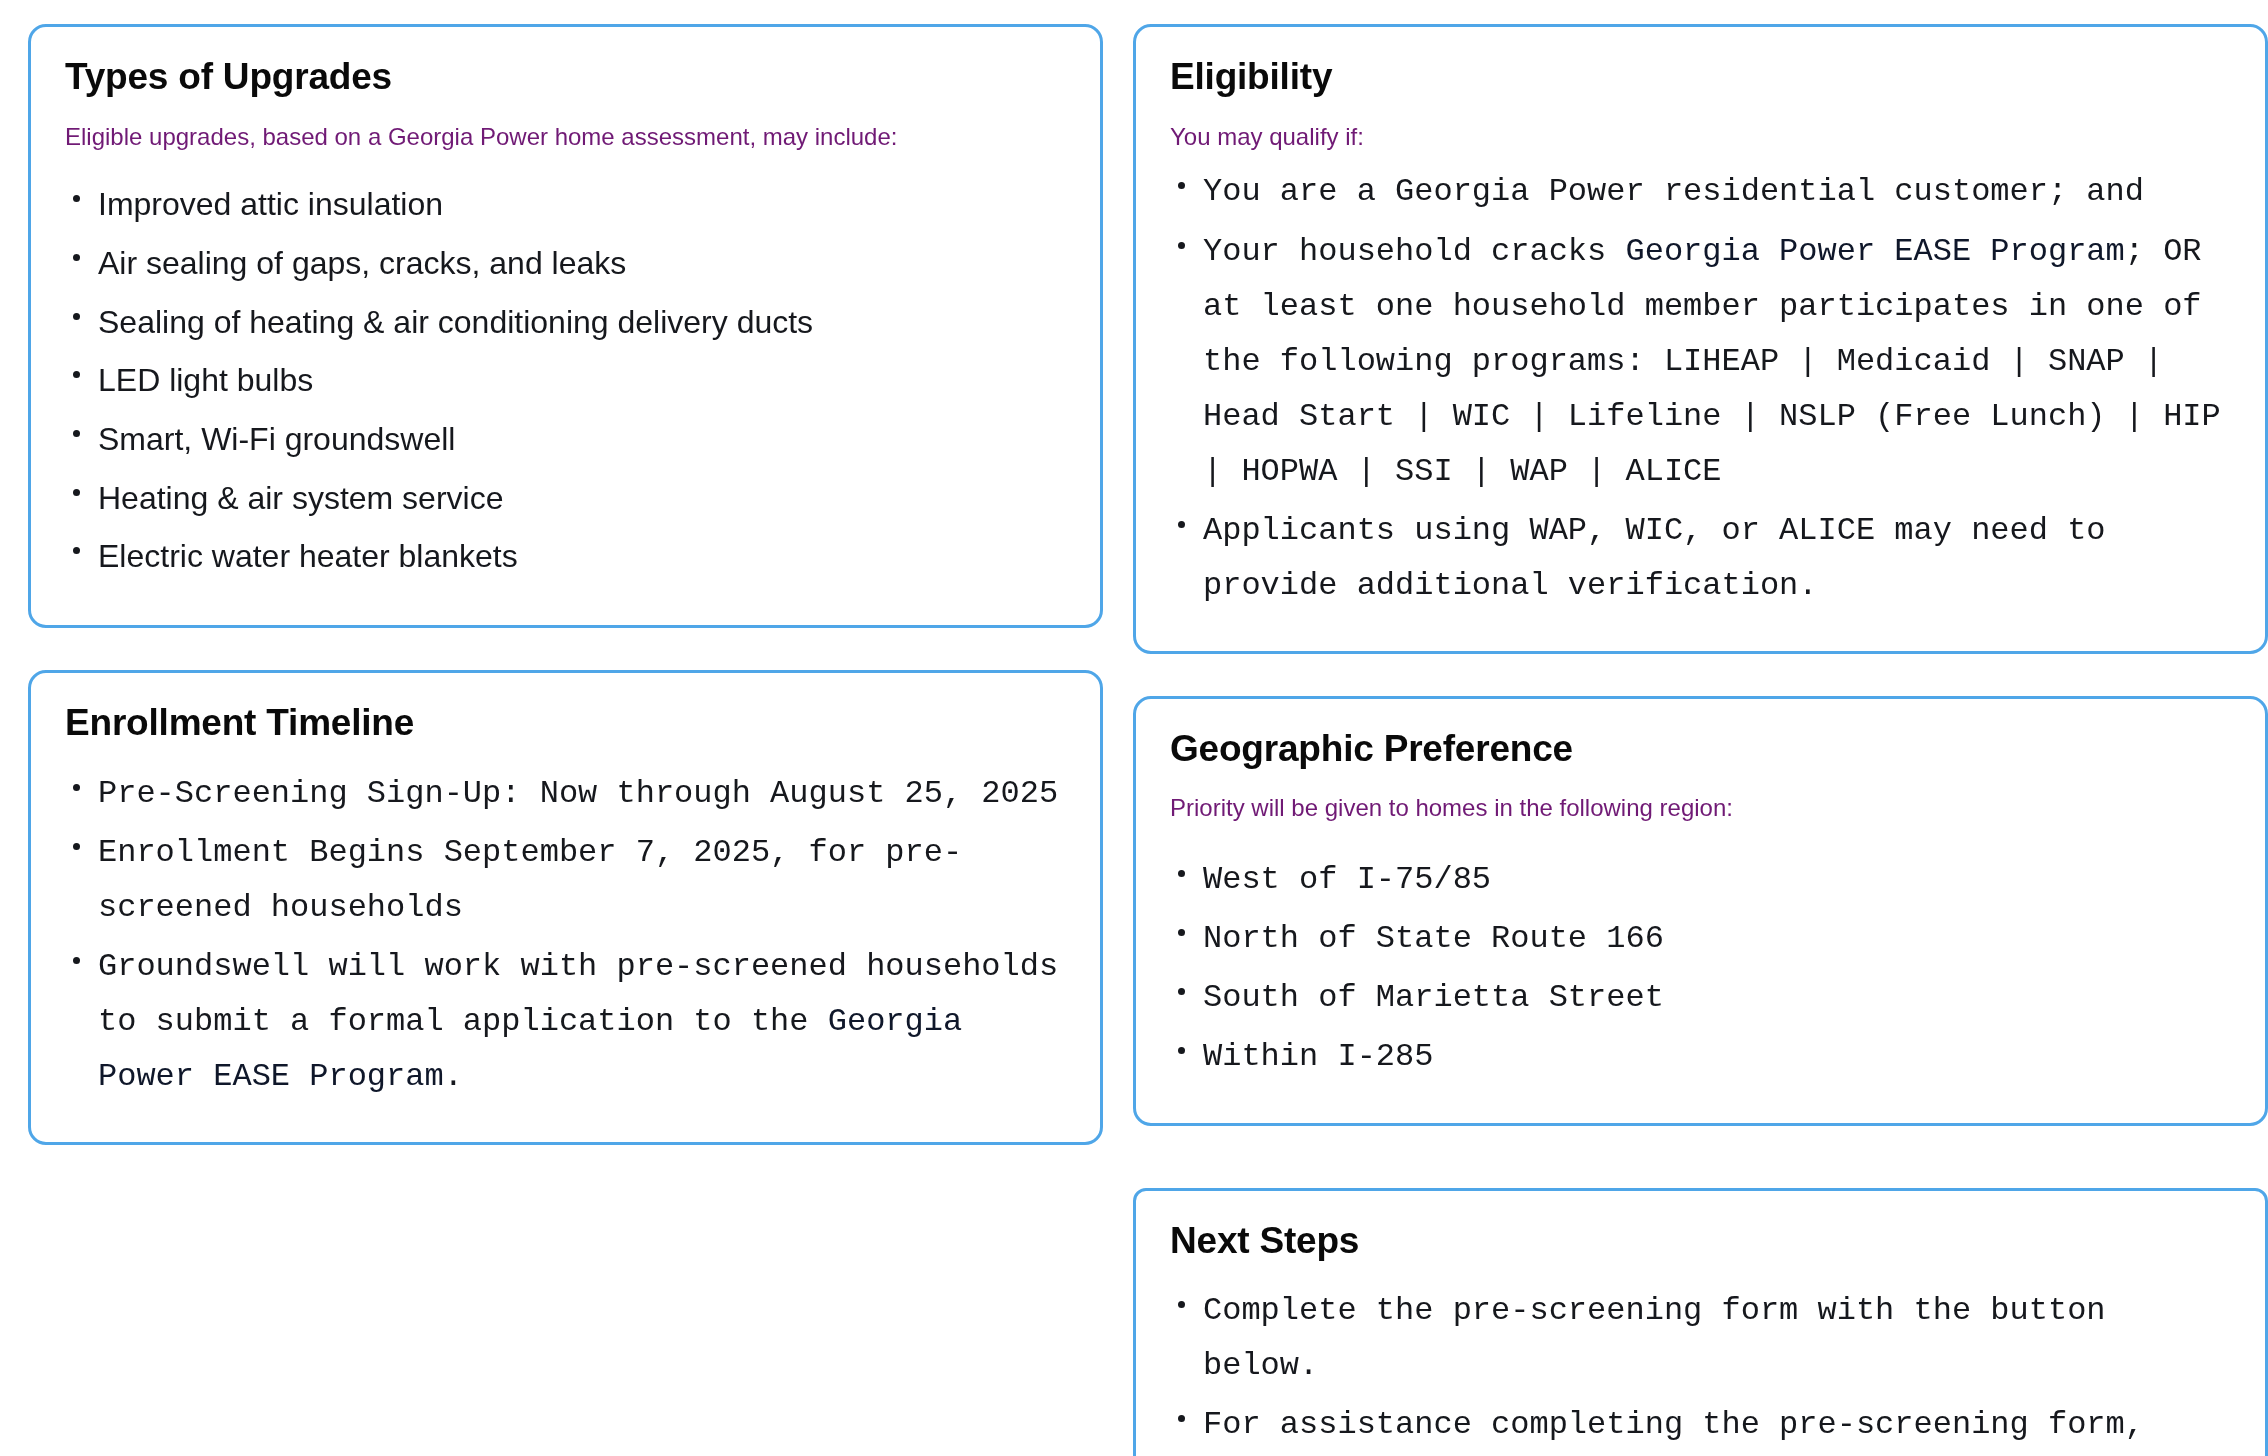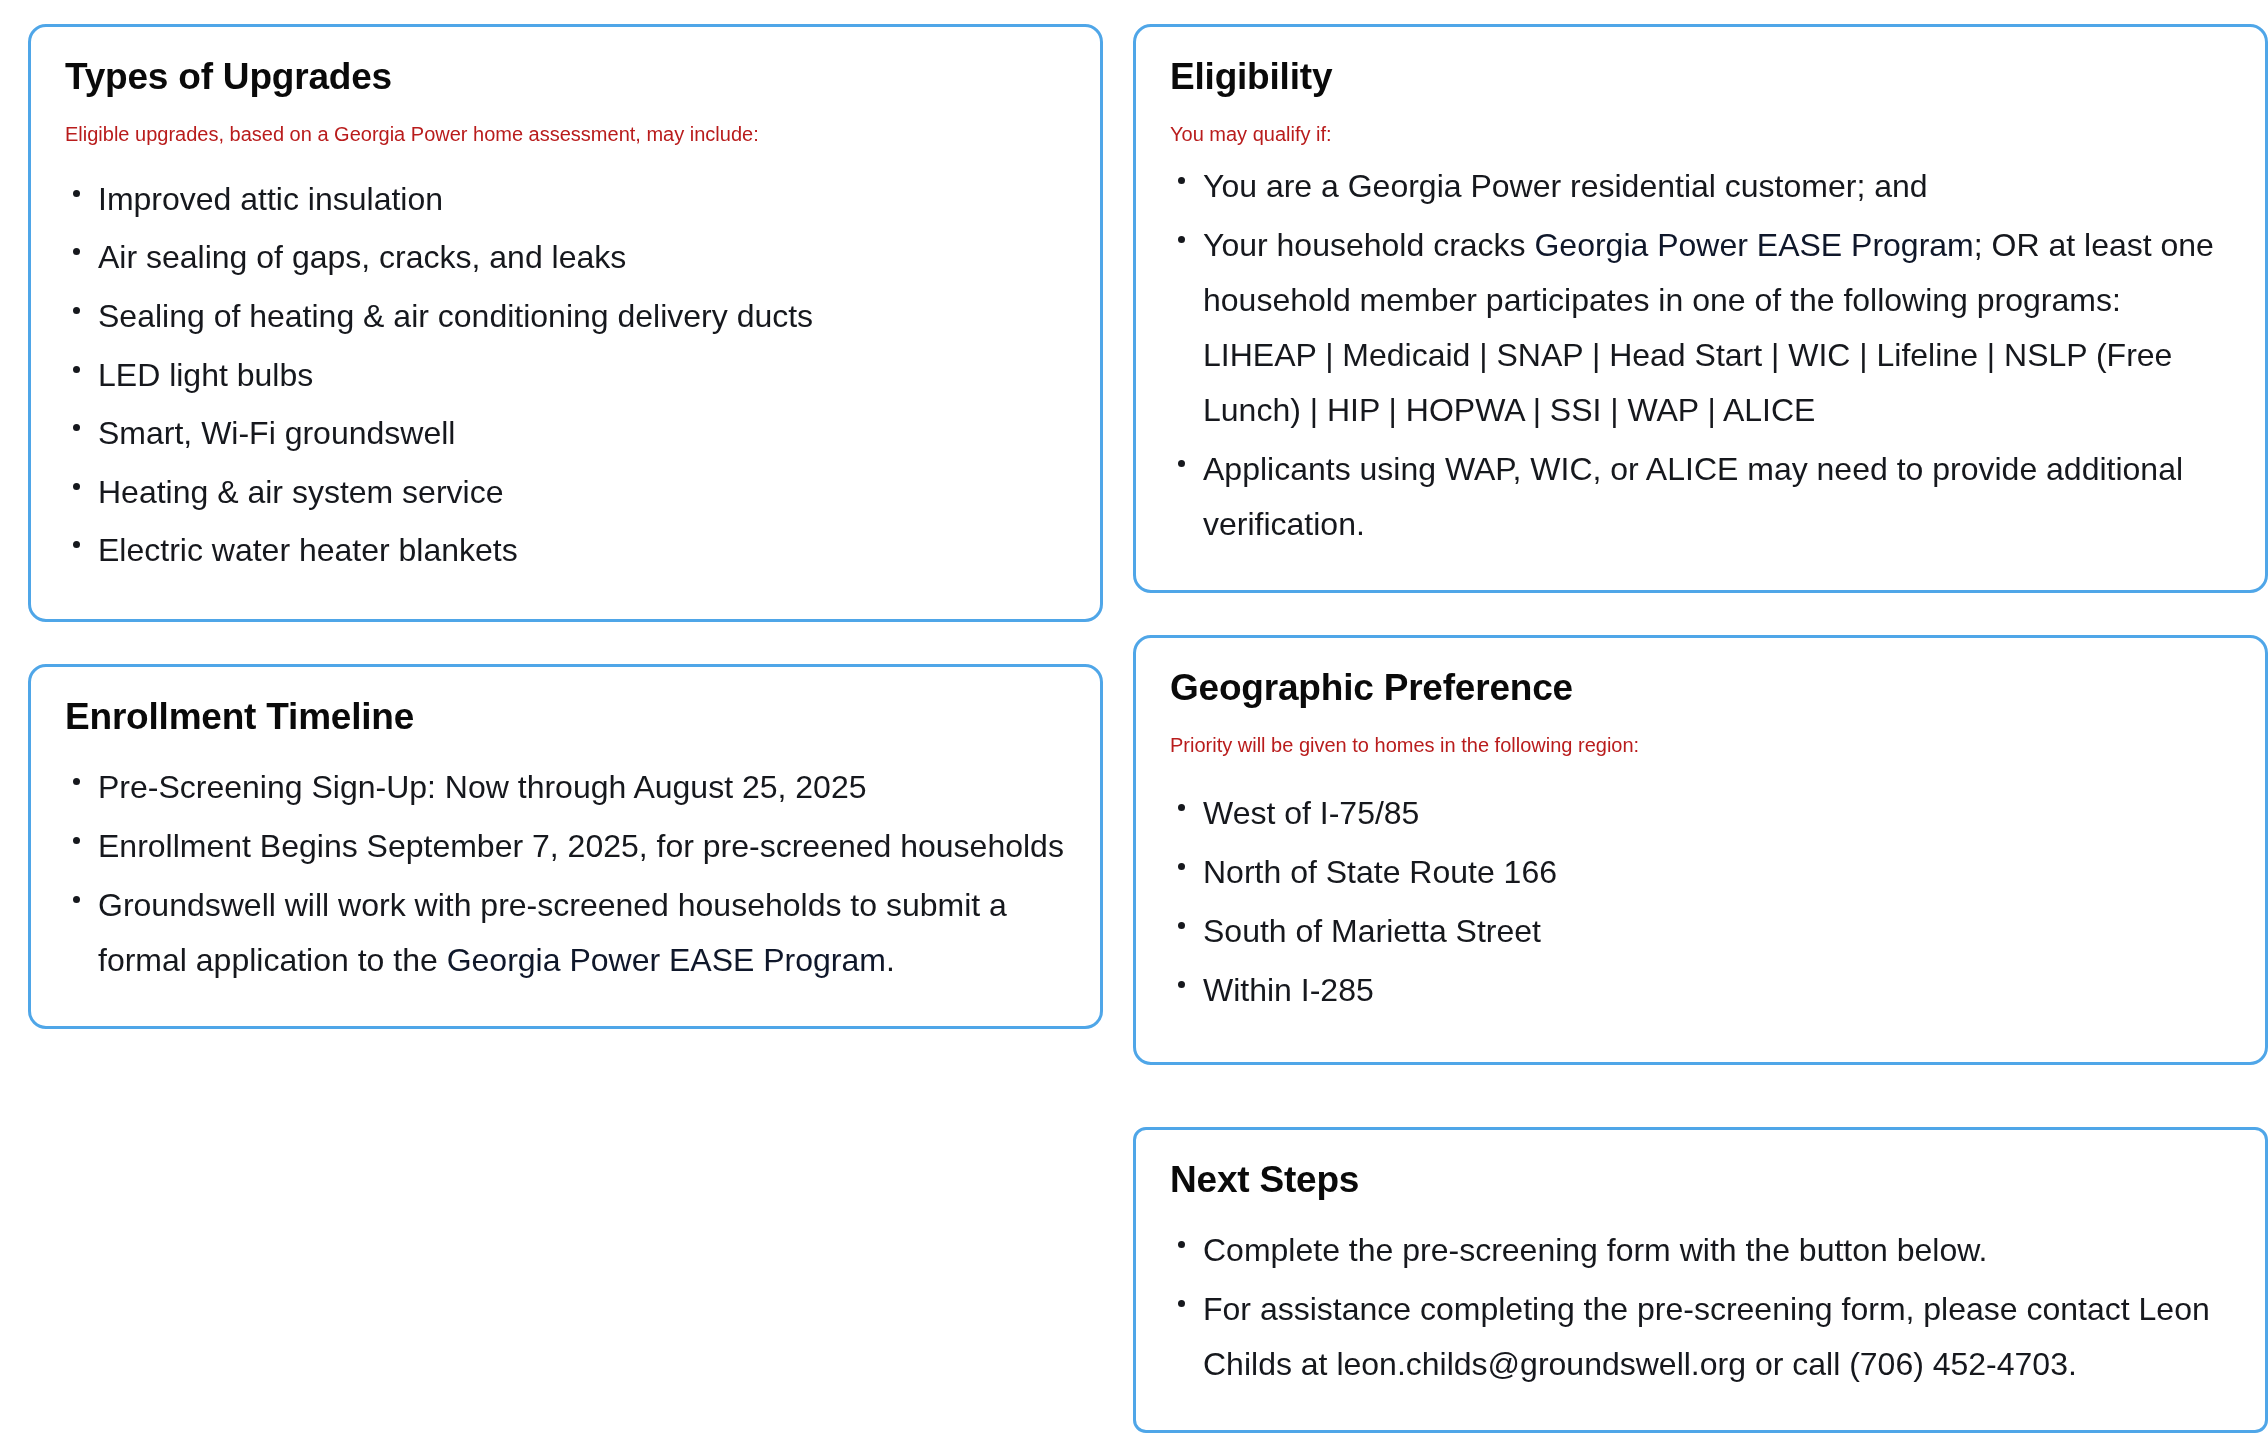--- a/index.html
+++ b/index.html
@@ -66,22 +66,22 @@
   h2.card-title {
     font-size: 37px;
     font-weight: bold;
     color: #0a0a0a;
     letter-spacing: -0.2px;
     line-height: 1.1;
     margin-bottom: 22px;
   }
 
   p.card-intro {
-    font-size: 20px;
-    color: #b91c1c;
+    font-size: 24px;
+    color: #701a75;
     line-height: 1.45;
     font-weight: 400;
   }
 
   ul.card-list {
     list-style: none;
     margin: 0;
     padding: 0;
   }
 
@@ -93,20 +93,21 @@
     padding-left: 33px;
     font-size: 32px;
     color: #16181d;
     line-height: 1.52;
     margin-bottom: 10px;
   }
 
   ul.card-list.loose li {
     line-height: 1.72;
     margin-bottom: 4px;
+    font-family: Liberation Mono, monospace;
   }
 
   ul.card-list li::before {
     content: "";
     position: absolute;
     left: 8px;
     top: 15px;
     width: 7px;
     height: 7px;
     border-radius: 50%;

